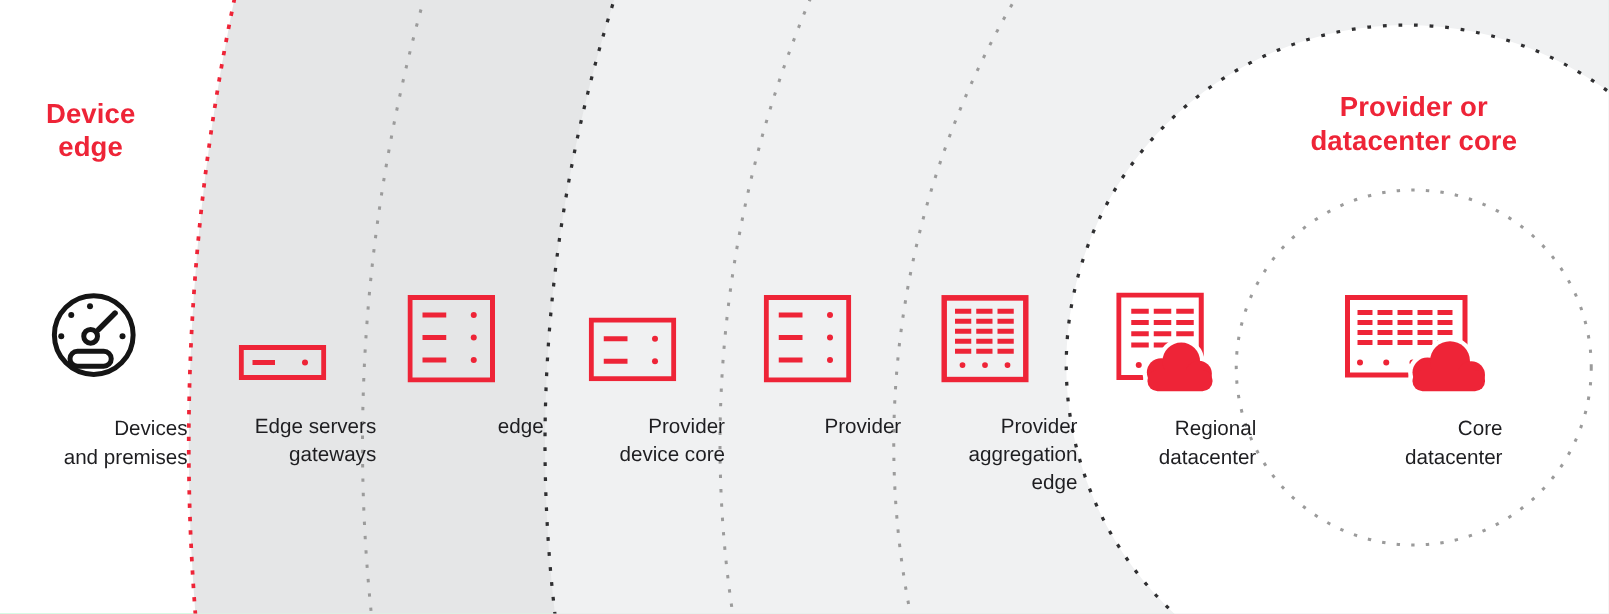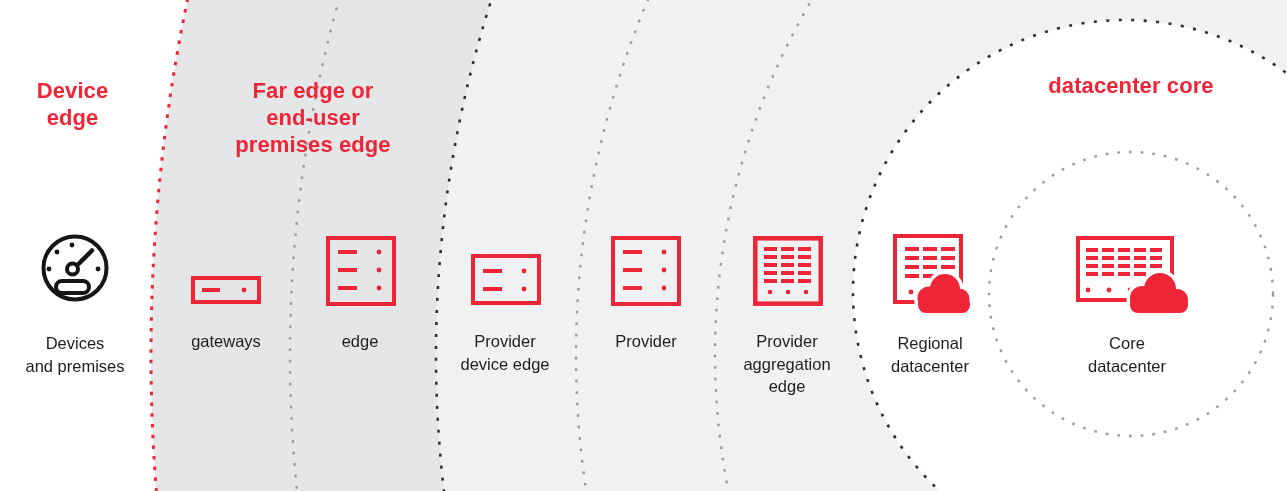--- a/index.html
+++ b/index.html
@@ -28,21 +28,21 @@
   }
   .hdr div{white-space:nowrap;}
   .lbl{
     position:absolute;
     color:var(--label);
     font-size:16.5px;
     line-height:22.6px;
     font-weight:400;
     text-align:center;
   }
-  .lbl div{white-space:nowrap;}
+  .lbl div{white-space:nowrap;text-align:right;}
   .icon{position:absolute;display:block;}
   .red-icon{color:var(--red);}
   .ink-icon{color:var(--ink);}
 </style>
 </head>
 <body>
 
 <div class="stage">
 
   <svg class="bg" width="1287" height="491" viewBox="0 0 1287 491" aria-hidden="true">
@@ -58,26 +58,22 @@
     <circle cx="1489" cy="355" r="913" fill="none" stroke="#9b9b9b" stroke-width="2.4" stroke-dasharray="2.7 8.8"></circle>
     <circle cx="1415" cy="355" r="700" fill="none" stroke="#9b9b9b" stroke-width="2.4" stroke-dasharray="2.7 8.8"></circle>
     <circle cx="1125" cy="292" r="272" fill="none" stroke="#2f2f31" stroke-width="2.6" stroke-dasharray="3 9.5"></circle>
     <circle cx="1131" cy="294" r="142" fill="none" stroke="#9b9b9b" stroke-width="2.4" stroke-dasharray="2.7 9"></circle>
   </svg>
 
   <div class="hdr" style="left:0px;top:77px;width:145px">
     <div>Device</div>
     <div>edge</div>
   </div>
-  <div class="hdr" style="left:213px;top:77px;width:200px">
-    <div>Far edge or</div>
-    <div>end-user</div>
-    <div>premises edge</div>
-  </div>
   <div class="hdr" style="left:1000px;top:72px;width:262px">
+    <div>Provider or</div>
     <div>datacenter core</div>
   </div>
 
   <svg class="icon ink-icon" style="left:39px;top:232px" width="72" height="72" viewBox="0 0 72 72">
     <circle cx="36" cy="36" r="31.5" fill="none" stroke="currentColor" stroke-width="4"></circle>
     <circle cx="33.5" cy="37" r="5.5" fill="none" stroke="currentColor" stroke-width="4"></circle>
     <line x1="40" y1="31.5" x2="53" y2="18.5" stroke="currentColor" stroke-width="4.5" stroke-linecap="round"></line>
     <circle cx="33" cy="13" r="2.4" fill="currentColor"></circle>
     <circle cx="18" cy="20" r="2.4" fill="currentColor"></circle>
     <circle cx="10" cy="37" r="2.4" fill="currentColor"></circle>
@@ -218,28 +214,29 @@
         <rect x="54" y="60" width="58" height="17" rx="8"></rect>
       </g>
     </g>
   </svg>
 
   <div class="lbl" style="left:0px;top:332px;width:150px">
     <div>Devices</div>
     <div>and premises</div>
   </div>
   <div class="lbl" style="left:151px;top:330px;width:150px">
+    <div>Edge servers</div>
     <div>gateways</div>
   </div>
   <div class="lbl" style="left:285px;top:330px;width:150px">
     <div>edge</div>
   </div>
   <div class="lbl" style="left:430px;top:330px;width:150px">
     <div>Provider</div>
-    <div>device edge</div>
+    <div>device core</div>
   </div>
   <div class="lbl" style="left:571px;top:330px;width:150px">
     <div>Provider</div>
   </div>
   <div class="lbl" style="left:712px;top:330px;width:150px">
     <div>Provider</div>
     <div>aggregation</div>
     <div>edge</div>
   </div>
   <div class="lbl" style="left:855px;top:332px;width:150px">

